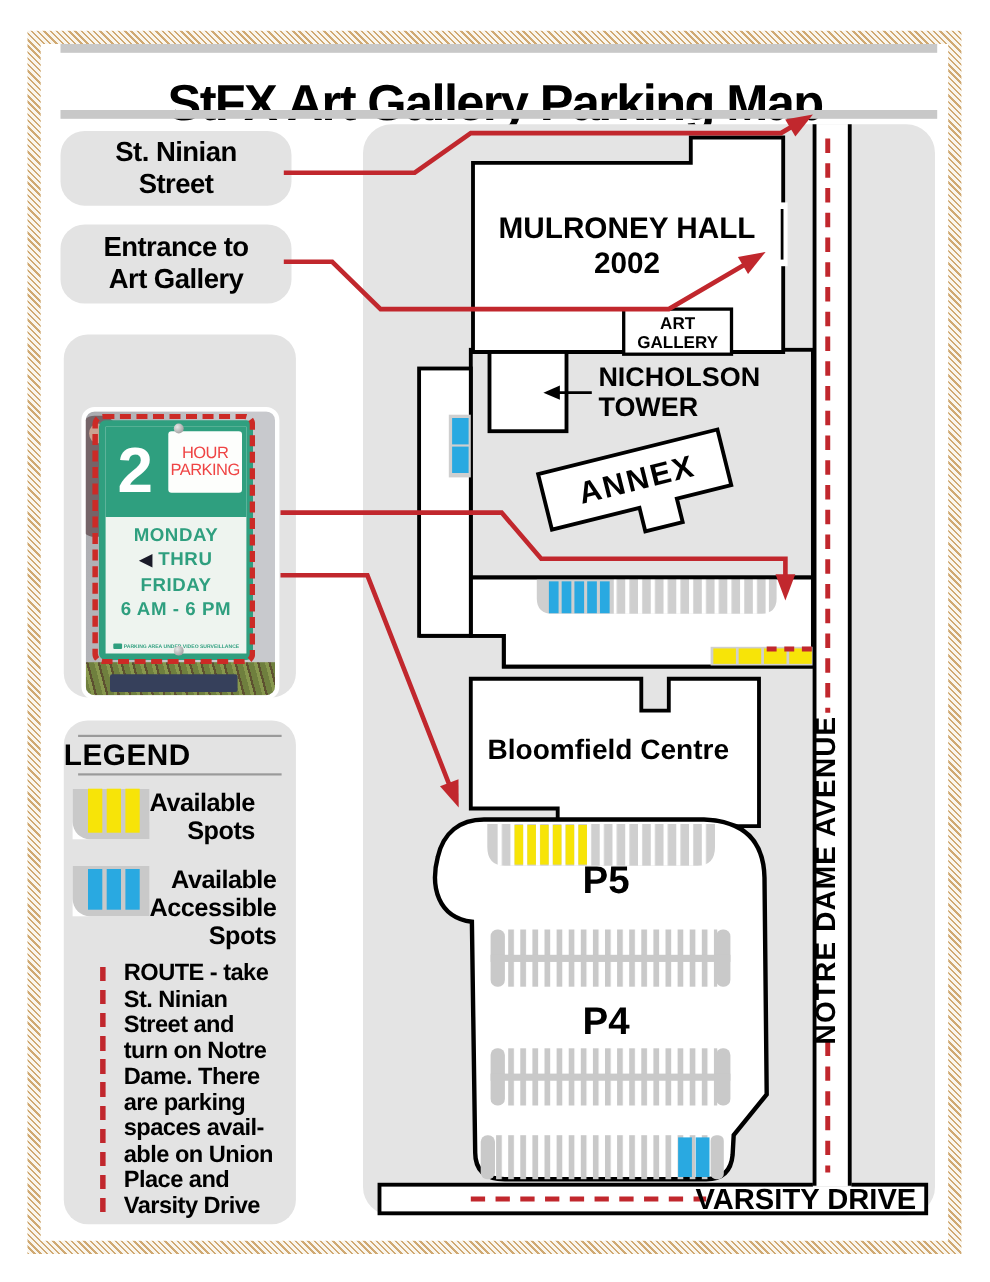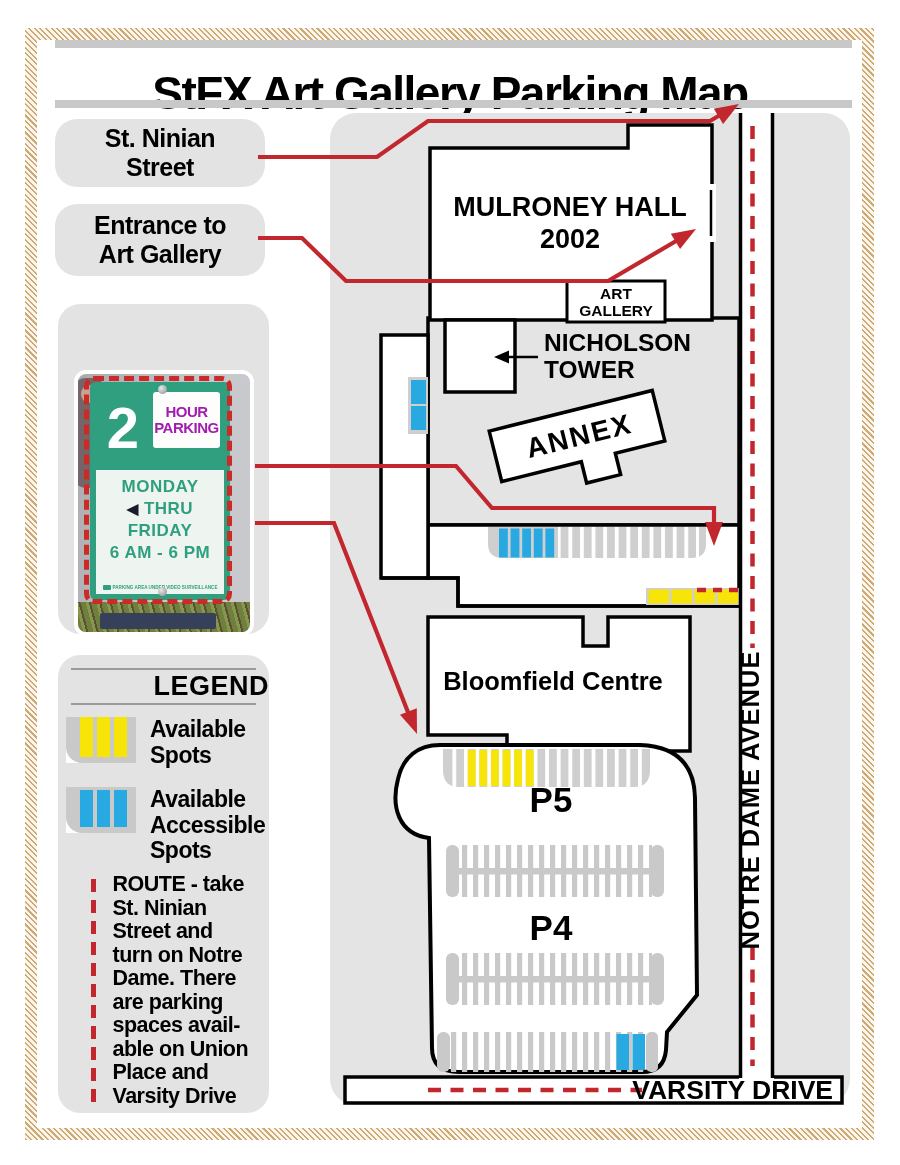--- a/index.html
+++ b/index.html
@@ -26,43 +26,43 @@
   .person-head{position:absolute;left:9px;top:7px;width:16px;height:18px;background:#caa291;border-radius:50%;}
   .grass{position:absolute;left:0;bottom:0;width:100%;height:30px;
     background:repeating-linear-gradient(75deg,#6f7f3e 0 5px,#87974d 5px 8px,#5d5030 8px 10px);}
   .dark-sign{position:absolute;left:22px;bottom:3px;width:116px;height:16px;background:#36405b;border-radius:2px;}
   .green-sign{position:absolute;left:12px;top:8px;width:140px;height:218px;background:#eef4ef;
     border:6px solid #2f9f7f;border-radius:6px;box-sizing:border-box;}
   .gs-top{position:absolute;left:0;top:0;width:100%;height:82px;background:#2f9f7f;}
   .gs-two{position:absolute;left:0;top:0;width:54px;height:82px;color:#fff;font-size:58px;
     font-weight:bold;text-align:center;line-height:80px;}
   .gs-hourbox{position:absolute;left:57px;top:4px;width:67px;height:56px;background:#fdfefc;border-radius:3px;
-    color:#a21caf;font-weight:bold;font-size:15px;line-height:1.1;text-align:center;
+    color:#ef4444;font-weight:normal;font-size:15px;line-height:1.1;text-align:center;
     display:flex;flex-direction:column;justify-content:center;letter-spacing:-0.5px;}
   .gs-sched{position:absolute;left:0;top:88px;width:100%;text-align:center;color:#2f9f7f;
     font-weight:bold;font-size:17px;line-height:22px;letter-spacing:0.5px;}
   .gs-arrow{color:#1a1a28;font-size:15px;margin-right:5px;}
   .gs-surv{position:absolute;left:0;bottom:4px;width:100%;text-align:center;color:#2f9f7f;
     font-size:4.6px;font-weight:bold;white-space:nowrap;}
   .cam{display:inline-block;width:8px;height:5px;background:#2f9f7f;border-radius:1px;margin-right:2px;vertical-align:middle;}
   .screw{position:absolute;width:9px;height:9px;border-radius:50%;
     background:radial-gradient(circle at 35% 35%,#e8e8e8,#8a8a8a);}
   .sign-highlight{position:absolute;left:6px;top:2px;width:148px;height:228px;
     border:5px dashed #cc2a26;border-radius:10px;box-sizing:border-box;pointer-events:none;}
   
   .rule{position:absolute;left:13px;width:185px;height:2px;background:#9a9a9a;}
-  .legend-title{position:absolute;top:16px;left:0;width:100%;text-align:right;
+  .legend-title{position:absolute;top:16px;left:0;width:100%;text-align:left;
     font-size:27px;font-weight:bold;letter-spacing:0.5px;}
   .lg-row{position:absolute;left:8px;display:flex;align-items:flex-start;}
   .swatch{position:relative;width:70px;height:46px;background:#fff;flex:none;}
   .swatch-gray{position:absolute;left:0;top:0;right:0;bottom:0;background:#c9c9c9;border-bottom-left-radius:16px;}
   .swatch .cell{position:absolute;top:0;height:86%;width:13px;}
   .swatch.blue .cell{top:3px;height:80%;}
   .lg-label{font-size:23px;font-weight:bold;line-height:25.5px;white-space:pre-line;
-    margin-left:14px;letter-spacing:-0.5px;}
+    letter-spacing:-0.5px;text-align:right;}
   .route-row{position:absolute;left:33px;top:218px;display:flex;}
   .route-dash{width:4.5px;height:228px;margin-top:6px;flex:none;
     background:repeating-linear-gradient(to bottom,#c1272d 0 13px,transparent 13px 21px);}
   .route-text{margin-left:17px;font-size:21.5px;font-weight:bold;line-height:23.5px;
     white-space:pre-line;letter-spacing:-0.5px;}
   svg text{font-family:"Liberation Sans",sans-serif;font-weight:bold;fill:#000;}
 </style>
 </head>
 <body>
 

